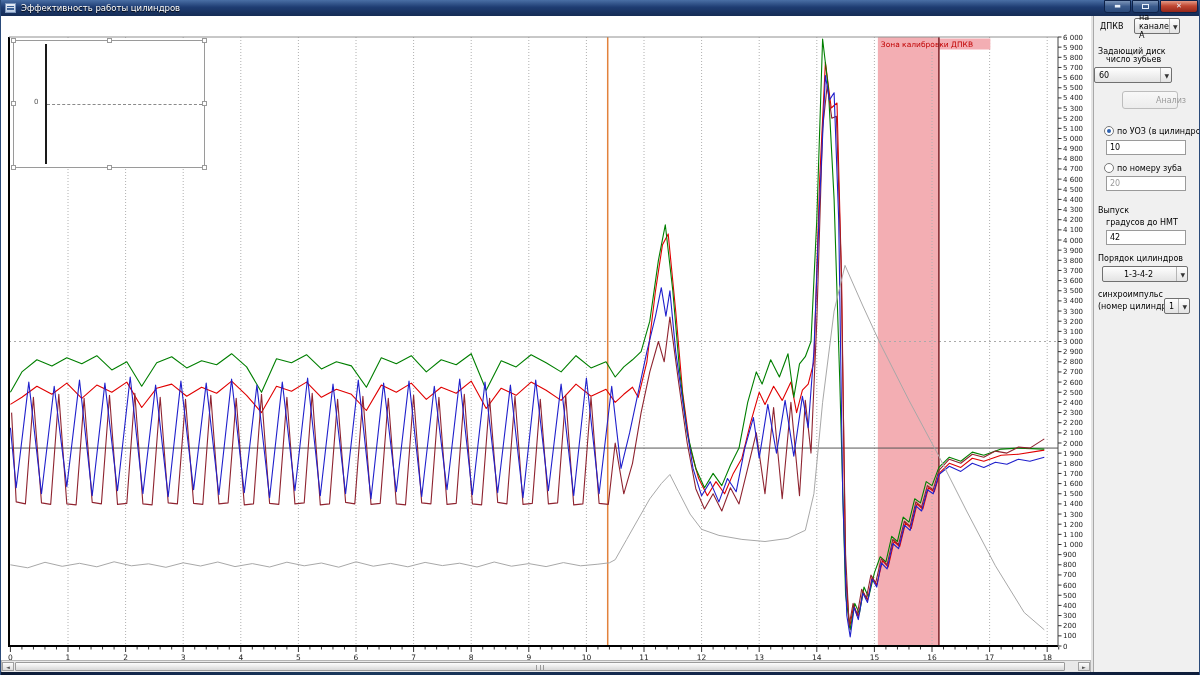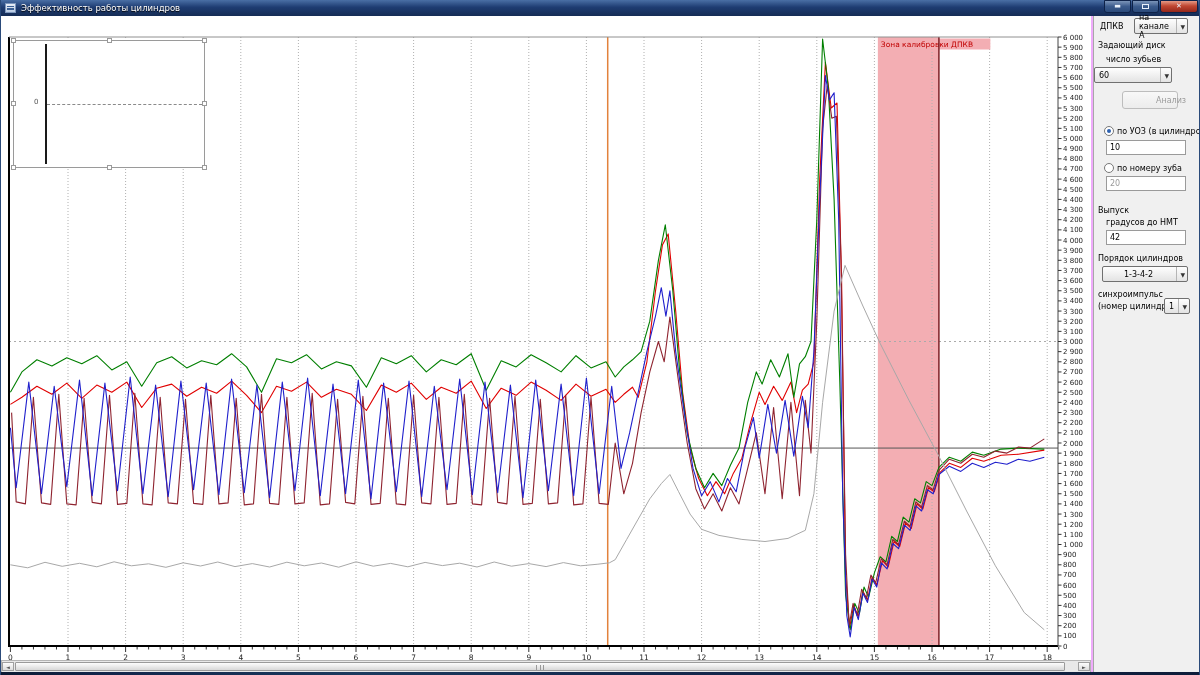--- a/index.html
+++ b/index.html
@@ -1,17 +1,17 @@
 <!DOCTYPE html>
 <html><head>
 <meta charset="utf-8">
 <style>
   html,body{margin:0;padding:0;background:#444;}
   *{box-sizing:border-box;font-family:"DejaVu Sans","Liberation Sans",sans-serif;}
-  .screen{position:relative;width:1200px;height:675px;background:#f0abfc;overflow:hidden;border-left:1px solid #2a4a7a;border-right:1px solid #2a4a7a;}
+  .screen{position:relative;width:1200px;height:675px;background:#e5e5e5;overflow:hidden;border-left:1px solid #2a4a7a;border-right:1px solid #2a4a7a;}
   
   .titlebar{position:absolute;left:0;top:0;width:1200px;height:16px;background:linear-gradient(#4a6fa5,#1e3c72 45%,#152c55);display:flex;align-items:center;color:#fff;}
   .appicon{width:11px;height:10px;margin:0 5px 0 4px;background:linear-gradient(#e8eef7,#b9cbe4);border:1px solid #7d97bd;display:flex;flex-direction:column;justify-content:space-evenly;padding:1px;}
   .appicon i{display:block;height:1px;background:#3a5f95;}
   .wtitle{font-size:8.5px;text-shadow:0 1px 1px #000;}
   .capbtns{position:absolute;right:3px;top:0;display:flex;gap:1px;}
   .btnwin{width:27px;height:13px;border:1px solid #0e2248;background:linear-gradient(#7b94b8,#3b5b8c 50%,#2b4a7a);color:#eaf1fa;font-size:7px;line-height:7px;display:flex;align-items:center;justify-content:center;border-radius:0 0 3px 3px;}
   .btnclose{width:38px;background:linear-gradient(#e59a86,#c04732 45%,#93261a);}
   .maxglyph{width:7px;height:5px;border:1px solid #eaf1fa;}
   
@@ -411,25 +411,25 @@
   <div class="hscroll">
     <div class="sarrow" style="left:0;">◄</div>
     <div class="sthumb">
       <div class="sgrip"></div>
     </div>
     <div class="sarrow" style="right:0;">►</div>
   </div>
 
   <div class="sidebar">
     <span class="slbl" style="left:6px;top:6px;">ДПКВ</span>
-    <div class="combo" style="left:40px;top:2px;width:54px;">
+    <div class="combo" style="left:40px;top:2px;width:46px;">
       <span>на канале А</span>
         <span class="arr">▼</span>
     </div>
-    <span class="slbl" style="left:4px;top:25px;">Задающий диск</span>
+    <span class="slbl" style="left:4px;top:31px;">Задающий диск</span>
     <span class="slbl" style="left:12px;top:39px;">число зубьев</span>
     <div class="combo" style="left:0;top:51px;width:78px;">
       <span>60</span>
         <span class="arr">▼</span>
     </div>
     <div class="btn" style="left:28px;top:75px;width:56px;">Анализ</div>
 
     <div class="rrow" style="left:10px;top:110px;">
       <span class="radio on"></span>
       <span>по УОЗ (в цилиндров)</span>

